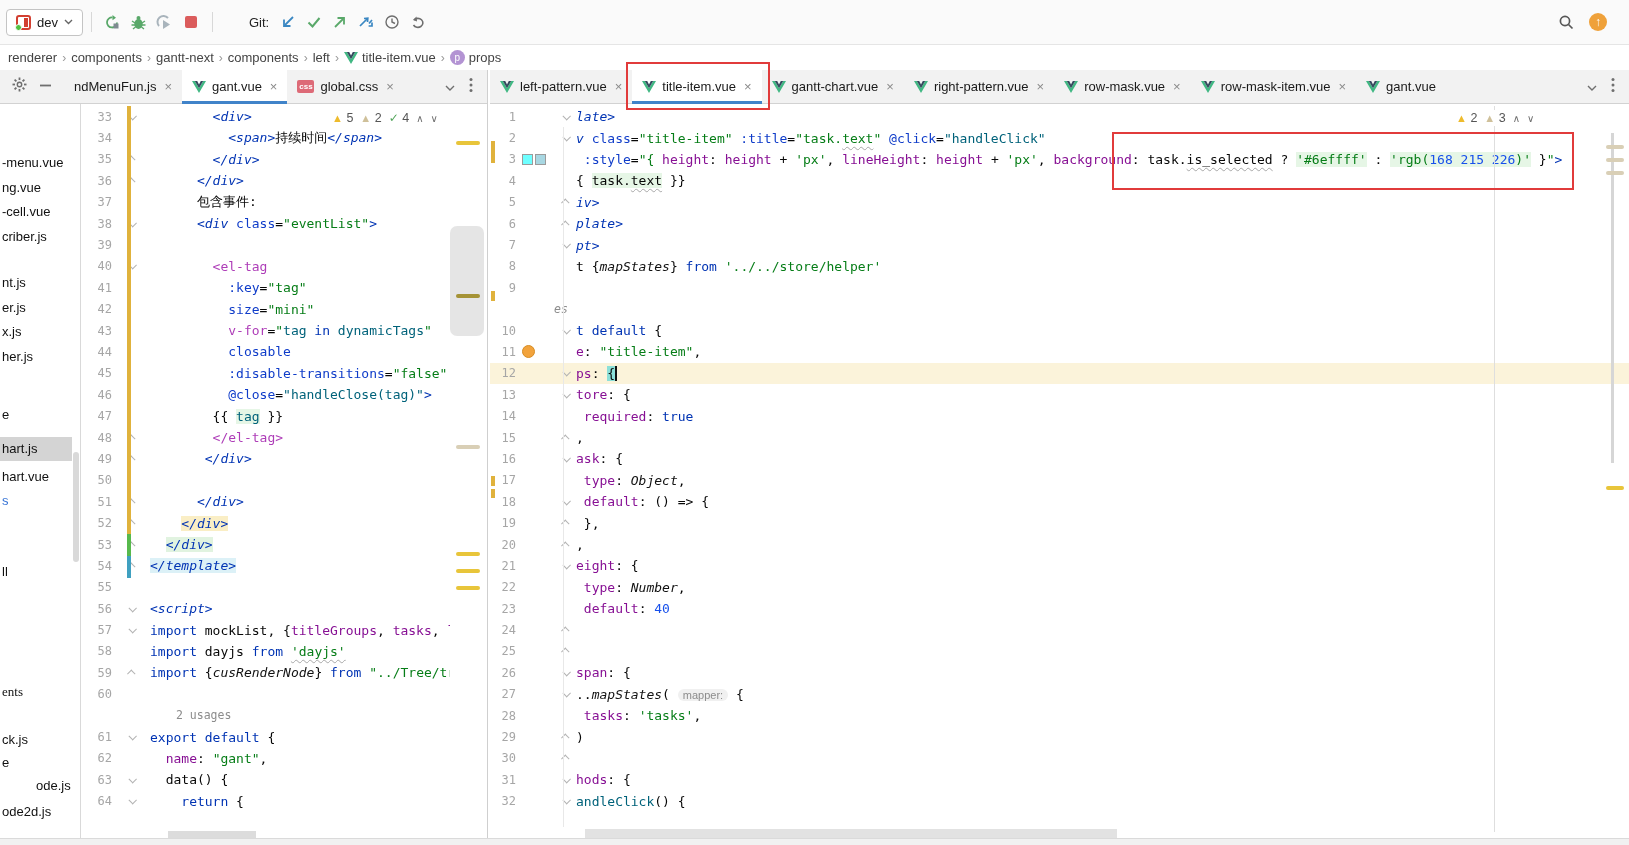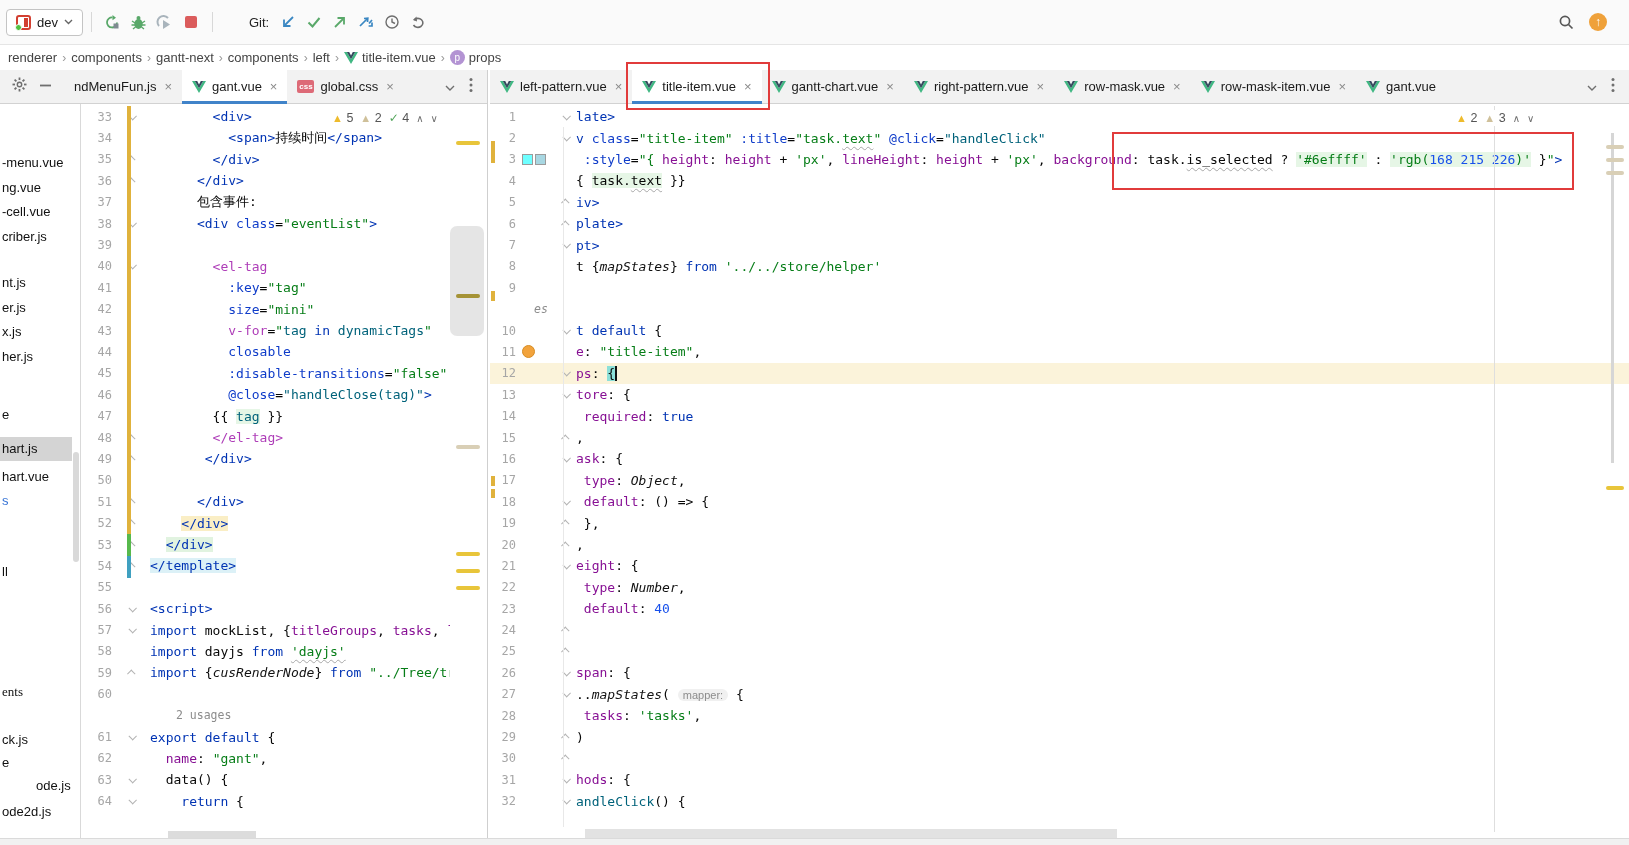--- a/index.html
+++ b/index.html
@@ -72,27 +72,27 @@
   .fold { flex:none; width:16px; display:flex; align-items:center; justify-content:center; }
   #ed-left .fold { margin-left:12px; }
   .chev { width:6px; height:6px; border-right:1.5px solid #b3b3b3; border-bottom:1.5px solid #b3b3b3; }
   .chev.d { transform:rotate(45deg) translateY(-1px); }
   .chev.u { transform:rotate(-135deg) translateY(-1px); }
   .code { white-space:pre; font-size:13px; color:#070707; }
   #ed-left .code { margin-left:10px; }
   #ed-right .code { margin-left:2px; }
   .useline { height:21.4px; line-height:21.4px; font-size:11.5px; color:#8c8c8c; }
   #ed-left .useline { margin-left:96px; }
-  #ed-right .useline { margin-left:44px;font-style:italic; }
+  #ed-right .useline { margin-left:64px;font-style:italic; }
   .chip { width:11px; height:11px; border:1px solid #9b9b9b; display:inline-block; }
   .bulb { width:13px; height:13px; border-radius:50%; background:#f2a33c; border:1px solid #d78c22; display:inline-block; }
 
   
   .c-p   { color:#070707; }
-  .c-tag { color:#0033b3; }
+  .c-tag { color:#0033b3;font-style:italic; }
   .c-at  { color:#0f3cc9; }
   .c-kw  { color:#0033b3; }
   .c-pr  { color:#871094; }
   .c-str { color:#067d17; }
   .c-num { color:#1750eb; }
   .c-cm  { color:#ae3db8; }
   .c-fn  { color:#00627a; }
   .c-it  { color:#111; font-style:italic; }
   .c-sq  { text-decoration:underline; text-decoration-style:wavy; text-decoration-color:#a8a8a8;
            text-decoration-thickness:1px; text-underline-offset:3px; }

